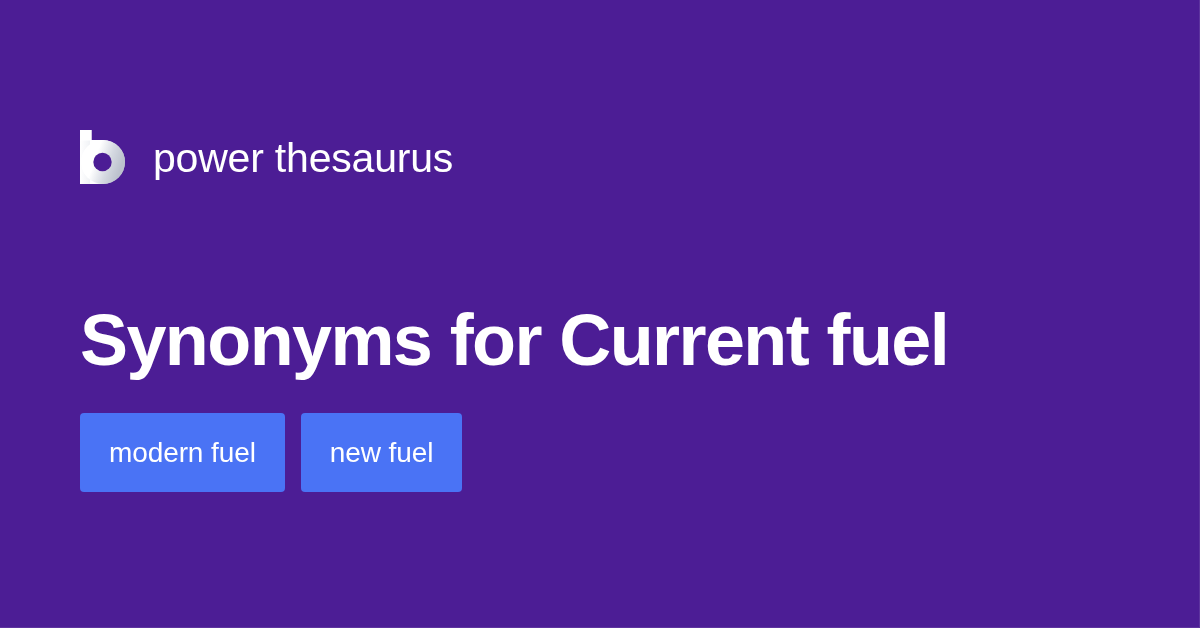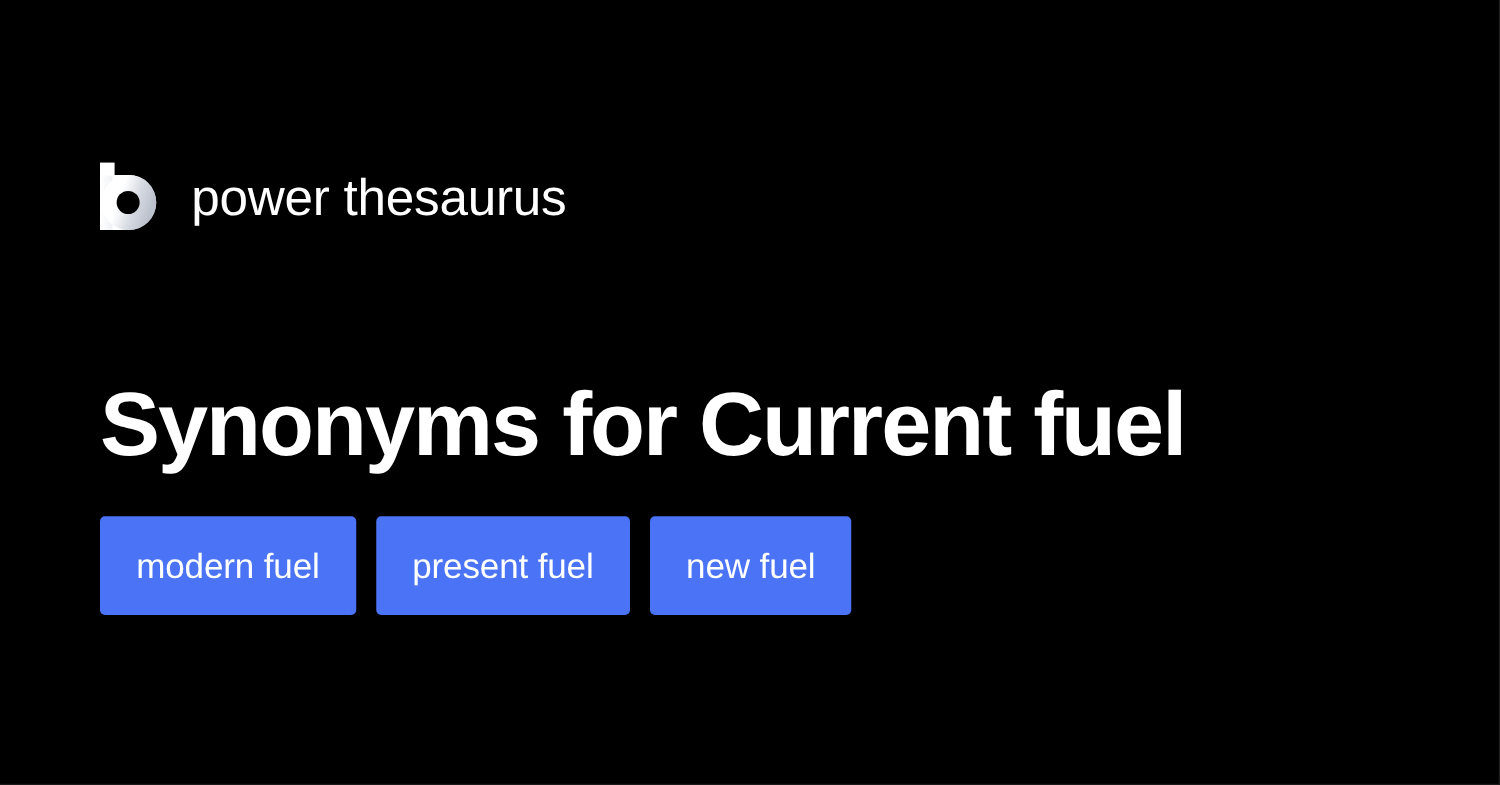--- a/index.html
+++ b/index.html
@@ -12,21 +12,21 @@
     height: 628px;
     overflow: hidden;
     font-family: "Liberation Sans", sans-serif;
     background: #3062f0;
   }
 
   #page {
     position: relative;
     width: 1200px;
     height: 628px;
-    background: #000000;
+    background: #4c1d95;
     box-sizing: border-box;
     overflow: hidden;
   }
 
   
   #brand {
     position: absolute;
     left: 80px;
     top: 126px;
     height: 62px;
@@ -144,18 +144,17 @@
       </svg>
     </span>
 
     <span id="brand-name">power thesaurus</span>
   </div>
 
   <h1 id="page-title">Synonyms for Current fuel</h1>
 
   <div id="synonym-list">
     <div class="synonym-chip">modern fuel</div>
-    <div class="synonym-chip">present fuel</div>
     <div class="synonym-chip">new fuel</div>
   </div>
 
   <div id="canvas-edge"></div>
 </div>
 
 </body></html>

